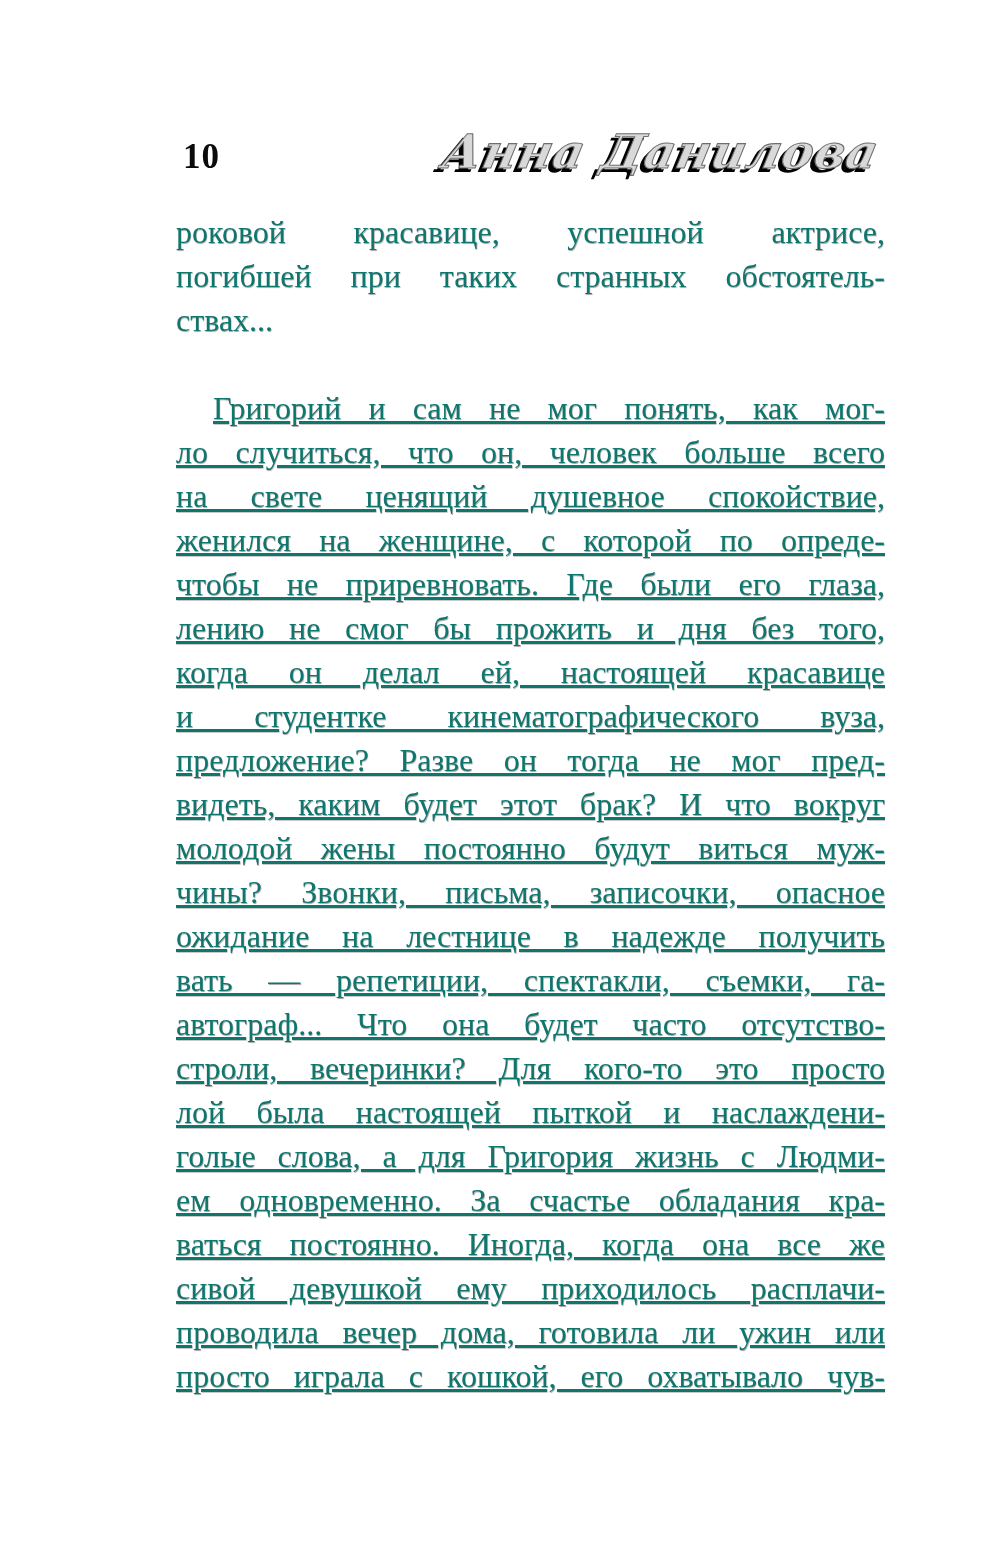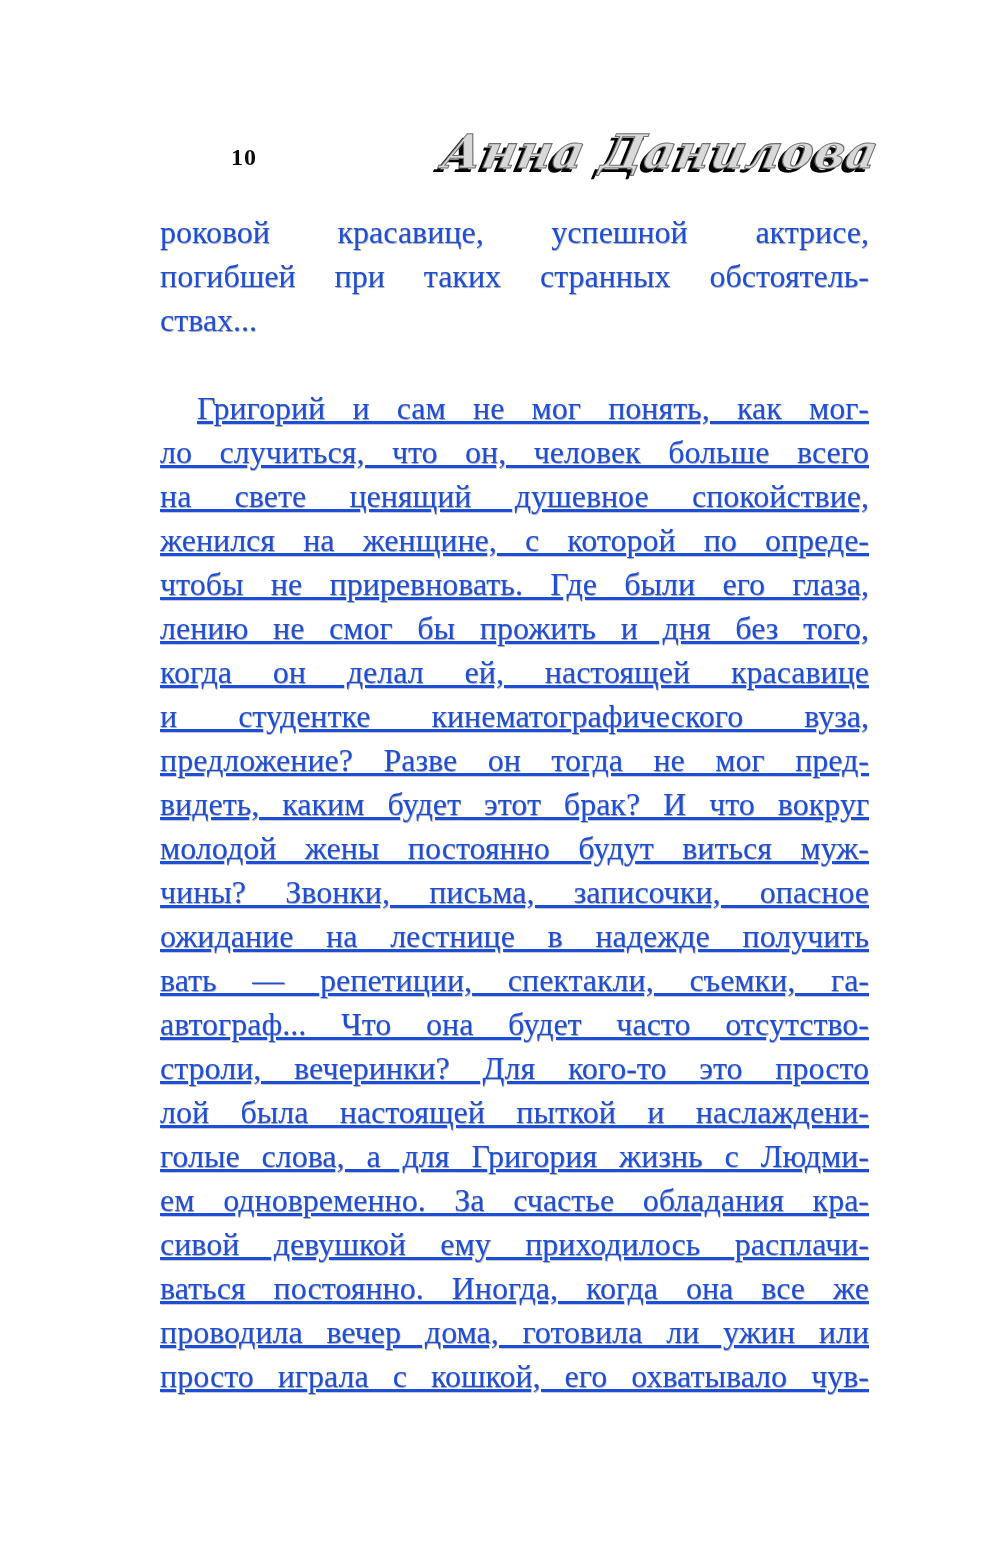--- a/index.html
+++ b/index.html
@@ -14,50 +14,49 @@
     background: #ffffff;
     overflow: hidden;
     font-family: "Liberation Serif", "DejaVu Serif", serif;
   }
   .page-number {
     position: absolute;
     left: 183px;
     top: 137px;
     font-family: "Liberation Serif", "DejaVu Serif", serif;
     font-weight: bold;
-    font-size: 24px;
+    font-size: 35px;
     line-height: 40px;
     color: #0b0b0b;
     letter-spacing: 1px;
-    margin-left: 48px;
   }
   .author-script {
     position: absolute;
     right: 122px;
     top: 122px;
     font-family: "DejaVu Serif", "Liberation Serif", serif;
     font-style: italic;
     font-weight: bold;
     font-size: 47px;
     line-height: 60px;
     color: #d9d9d9;
     -webkit-text-stroke: 1.1px #6e6e6e;
     text-shadow: -4px 4px 0 #000000;
     transform: skewX(-12deg);
     letter-spacing: 1px;
     white-space: nowrap;
   }
   .body-text {
     position: absolute;
-    left: 160px;
+    left: 176px;
     top: 210px;
     width: 709px;
     font-family: "Liberation Serif", "DejaVu Serif", serif;
     font-size: 32px;
-    color: #1d4ed8;
+    color: #0f766e;
     text-shadow: 0.6px 0.6px 0.7px rgba(60,60,60,0.45);
   }
   .para { margin: 0; }
   .para.gap-before { margin-top: 44px; text-decoration: underline; }
   .line {
     height: 44px;
     line-height: 44px;
     text-align: justify;
     text-align-last: justify;
     overflow: hidden;
@@ -92,19 +91,19 @@
         <div class="line">видеть, каким будет этот брак? И что вокруг</div>
         <div class="line">молодой жены постоянно будут виться муж-</div>
         <div class="line">чины? Звонки, письма, записочки, опасное</div>
         <div class="line">ожидание на лестнице в надежде получить</div>
         <div class="line">вать — репетиции, спектакли, съемки, га-</div>
         <div class="line">автограф... Что она будет часто отсутство-</div>
         <div class="line">строли, вечеринки? Для кого-то это просто</div>
         <div class="line">лой была настоящей пыткой и наслаждени-</div>
         <div class="line">голые слова, а для Григория жизнь с Людми-</div>
         <div class="line">ем одновременно. За счастье обладания кра-</div>
+        <div class="line">ваться постоянно. Иногда, когда она все же</div>
         <div class="line">сивой девушкой ему приходилось расплачи-</div>
-        <div class="line">ваться постоянно. Иногда, когда она все же</div>
         <div class="line">проводила вечер дома, готовила ли ужин или</div>
         <div class="line">просто играла с кошкой, его охватывало чув-</div>
       </div>
     </div>
 </div>
 
 </body></html>

